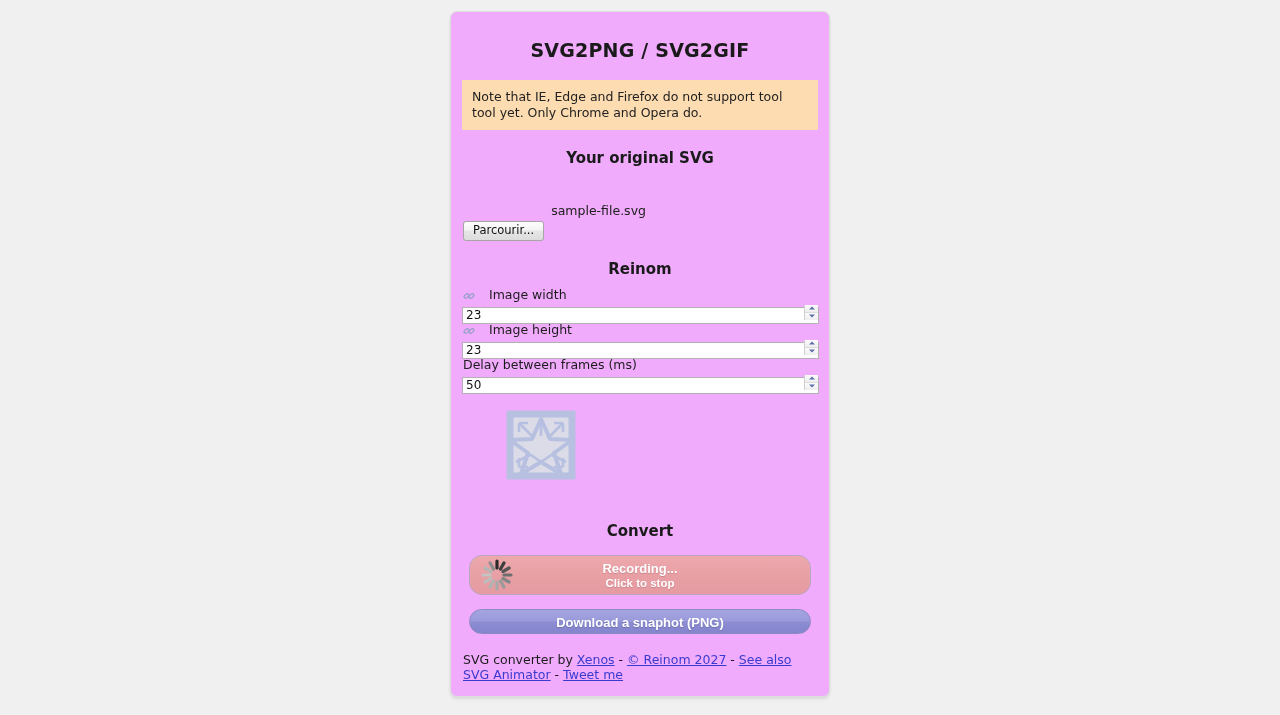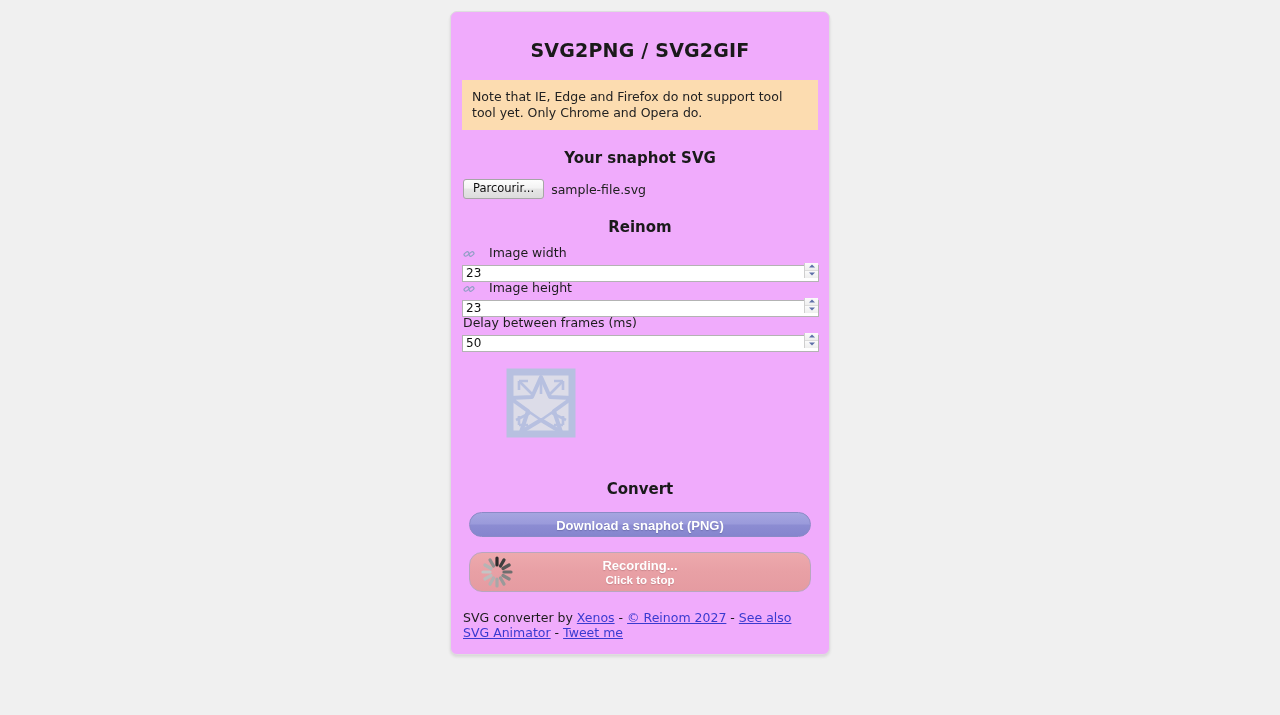--- a/index.html
+++ b/index.html
@@ -69,20 +69,21 @@
   .browse-btn {
     font-family: "DejaVu Sans", sans-serif;
     font-size: 11.5px;
     color: #101010;
     background: linear-gradient(to bottom, #fdfdfd 0%, #f3f3f3 45%, #e6e6e6 50%, #dcdcdc 100%);
     border: 1px solid #a6a6a6;
     border-radius: 3px;
     padding: 2px 9px 3px 9px;
     line-height: 13px;
     cursor: pointer;
+    margin-top: 42px;
   }
   .file-name {
     font-size: 12.5px;
     color: #202020;
   }
 
   
   .options { margin-top: 9px; }
 
   .field-label {
@@ -231,21 +232,21 @@
 <body>
 
 <div id="page">
 
   <div class="card">
 
     <h1 class="page-title">SVG2PNG / SVG2GIF</h1>
 
     <div class="note">Note that IE, Edge and Firefox do not support tool tool yet. Only Chrome and Opera do.</div>
 
-    <h2 class="section-head">Your snaphot SVG</h2>
+    <h2 class="section-head">Your original SVG</h2>
 
     <div class="file-row">
       <button class="browse-btn">Parcourir...</button>
       <span class="file-name">sample-file.svg</span>
     </div>
 
     <h2 class="section-head">Reinom</h2>
 
     <div class="options">
 
@@ -312,24 +313,20 @@
           <path d="M22 43 L35 52 L48 43"></path>
           <path d="M13 13 L13 22 M13 13 L22 13"></path>
           <path d="M57 13 L57 22 M57 13 L48 13"></path>
           <path d="M13 57 L13 48 M13 57 L22 57"></path>
           <path d="M57 57 L57 48 M57 57 L48 57"></path>
         </g>
       </svg>
     </div>
 
     <h2 class="section-head convert-head">Convert</h2>
-
-    <div class="btn-row">
-      <button class="btn-download">Download a snaphot (PNG)</button>
-    </div>
 
     <div class="btn-row">
       <button class="btn-record">
         <span class="spinner">
           <svg width="34" height="34" viewBox="0 0 34 34">
             <g stroke-linecap="round" stroke-width="3.2">
               <line x1="17" y1="3" x2="17" y2="10" stroke="#2b2b2b"></line>
               <line x1="24" y1="4.9" x2="20.5" y2="11" stroke="#3d3d3d"></line>
               <line x1="29.1" y1="10" x2="23" y2="13.5" stroke="#565656"></line>
               <line x1="31" y1="17" x2="24" y2="17" stroke="#6e6e6e"></line>
@@ -342,18 +339,22 @@
               <line x1="4.9" y1="10" x2="11" y2="13.5" stroke="#b5b5b5"></line>
               <line x1="10" y1="4.9" x2="13.5" y2="11" stroke="#8f8f8f"></line>
             </g>
           </svg>
         </span>
         <span class="rec-main">Recording...</span>
         <span class="rec-sub">Click to stop</span>
       </button>
     </div>
 
+    <div class="btn-row">
+      <button class="btn-download">Download a snaphot (PNG)</button>
+    </div>
+
     <div class="footer">
       <span>SVG converter by </span><a href="#">Xenos</a><span class="sep"> - </span><a href="#">© Reinom 2027</a><span class="sep"> - </span><a href="#">See also SVG Animator</a><span class="sep"> - </span><a href="#">Tweet me</a>
     </div>
 
   </div>
 </div>
 
 </body></html>

